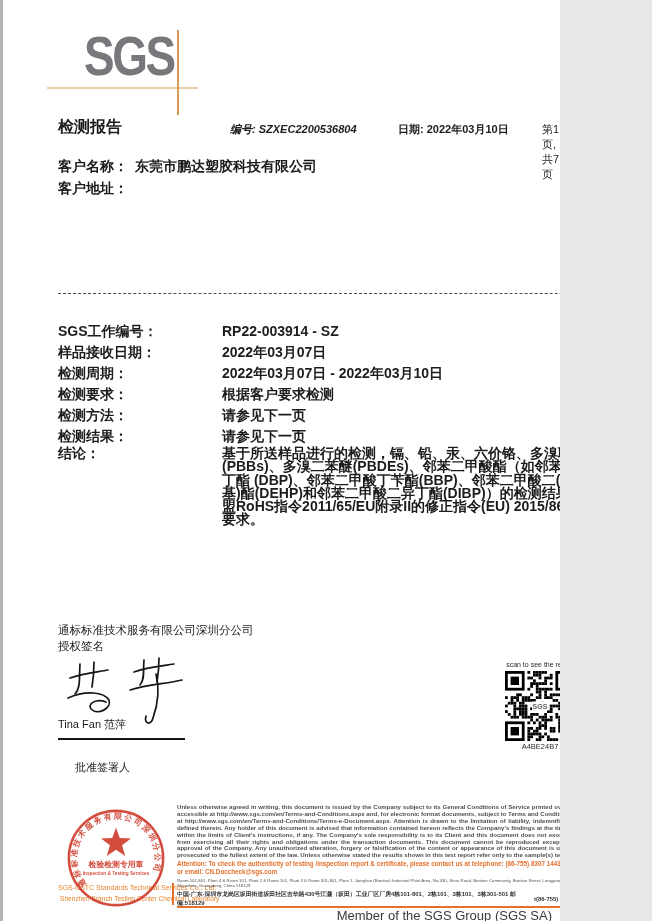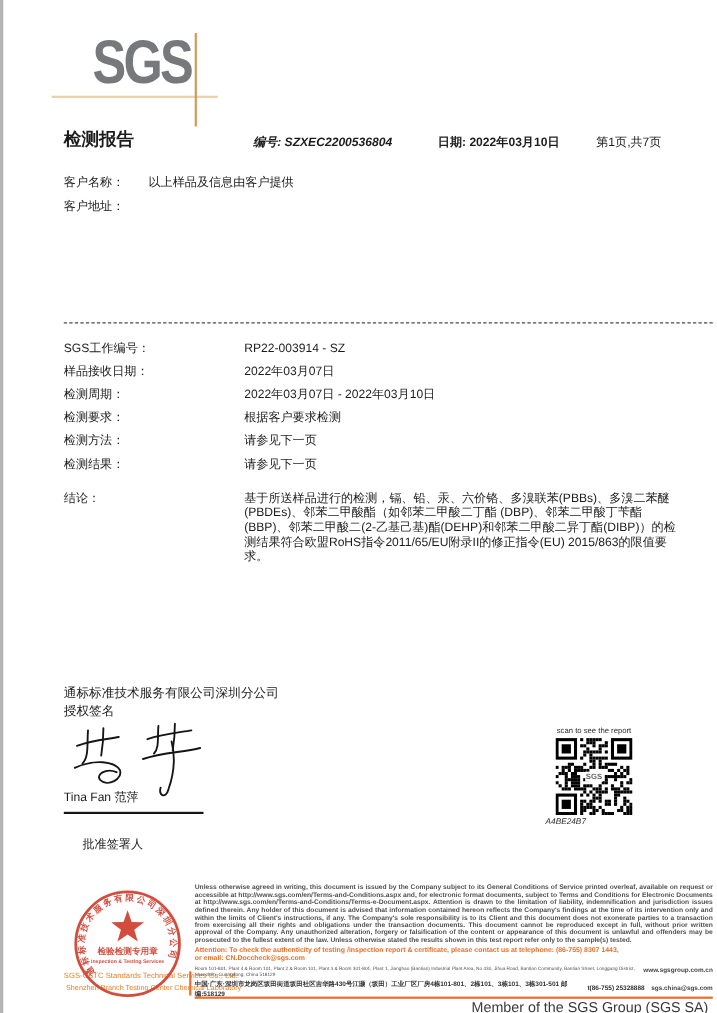--- a/index.html
+++ b/index.html
@@ -1,33 +1,33 @@
 <!DOCTYPE html>
 <html><head>
 <meta charset="utf-8">
 <style>
   html,body{margin:0;padding:0;background:#e8e8e8;}
-  .page{position:relative;width:652px;height:921px;background:#ffffff;overflow:hidden;
+  .page{position:relative;width:560px;height:921px;background:#ffffff;overflow:hidden;
         font-family:"Liberation Sans","DejaVu Sans",sans-serif;color:#1c1c1c;}
   .edge{position:absolute;left:0;top:0;width:3px;height:921px;background:#b5b5b5;}
 
   
   .logo{position:absolute;left:84px;top:28px;font-size:56px;font-weight:bold;color:#77787b;
         letter-spacing:-3px;line-height:1;}
   .logo span{display:inline-block;transform:scaleX(.82);transform-origin:left;}
   .logo-hline{position:absolute;left:47px;top:87px;width:151px;height:2px;background:#ebd0a6;}
   .logo-vline{position:absolute;left:177px;top:30px;width:2px;height:85px;background:#d69a55;}
 
   
   .h-title{position:absolute;left:58px;top:117px;font-size:16px;font-weight:bold;}
   .h-no{position:absolute;left:230px;top:122px;font-size:11px;font-weight:600;font-style:italic;}
   .h-date{position:absolute;left:398px;top:122px;font-size:11px;font-weight:600;}
   .h-page{position:absolute;left:542px;top:122px;font-size:11px;font-weight:400;}
 
-  .sec{position:absolute;left:58px;font-size:11px;}
+  .sec{position:absolute;left:58px;font-size:14px;font-weight:bold;}
   .row{display:flex;align-items:flex-start;}
   .h22{height:22px;line-height:22px;}
   .h21{height:21px;line-height:21px;}
   .lbl{flex:none;}
   .w77{width:77px;}
   .w164{width:164px;}
   .note{height:18px;line-height:18px;}
   .dashed{position:absolute;left:58px;top:293px;width:590px;border-top:1px dashed #4a4a4a;}
 
   .concl-text{width:400px;line-height:13.3px;}
@@ -36,21 +36,21 @@
   .sig-company{position:absolute;left:58px;top:623px;font-size:11.5px;}
   .sig-label{position:absolute;left:58px;top:639px;font-size:11.5px;}
   .sig-svg{position:absolute;left:56px;top:656px;}
   .sig-line{position:absolute;left:58px;top:738px;width:127px;height:2px;background:#161616;}
   .sig-name{position:absolute;left:58px;top:717px;font-size:11px;}
   .sig-role{position:absolute;left:75px;top:760px;font-size:11px;}
 
   
   .qr-caption{position:absolute;left:496px;top:661px;width:88px;text-align:center;font-size:7px;color:#2a2a2a;}
   .qr-box{position:absolute;left:505px;top:671px;width:70px;height:70px;}
-  .qr-code-text{position:absolute;left:496px;top:742px;width:88px;text-align:left;font-size:7.5px;color:#2a2a2a;font-style:italic;}
+  .qr-code-text{position:absolute;left:496px;top:742px;width:88px;text-align:center;font-size:7.5px;color:#2a2a2a;}
 
   
   .f-company1{position:absolute;left:58px;top:884px;width:210px;font-size:7px;color:#e5822e;}
   .f-company2{position:absolute;left:60px;top:895px;width:210px;font-size:6.6px;color:#e5822e;}
   .stamp{position:absolute;left:62px;top:804px;width:108px;height:108px;opacity:.9;}
   .stamp .ring-t{font-size:8px;fill:#cf3a2a;letter-spacing:2px;font-weight:bold;}
   .stamp .st-cn{font-size:8px;fill:#cf3a2a;text-anchor:middle;font-weight:bold;}
   .stamp .st-en{font-size:4.8px;fill:#cf3a2a;text-anchor:middle;font-weight:bold;}
 
   .f-right{position:absolute;left:177px;top:804px;width:471px;}
@@ -78,31 +78,31 @@
   <div class="logo-vline"></div>
 
   <div class="h-title">检测报告</div>
   <div class="h-no">编号: SZXEC2200536804</div>
   <div class="h-date">日期: 2022年03月10日</div>
   <div class="h-page">第1页,共7页</div>
 
   <div class="sec" style="top:155px">
     <div class="row h22">
       <span class="lbl w77">客户名称：</span>
-      <span class="val">以上样品及信息由客户提供</span>
+      <span class="val">东莞市鹏达塑胶科技有限公司</span>
     </div>
     <div class="row h22">
       <span class="lbl w77">客户地址：</span>
     </div>
   </div>
 
 
   <div class="dashed"></div>
 
-  <div class="sec" style="top:307px">
+  <div class="sec" style="top:321px">
     <div class="row h21">
       <span class="lbl w164">SGS工作编号：</span>
       <span class="val">RP22-003914 - SZ</span>
     </div>
     <div class="row h21">
       <span class="lbl w164">样品接收日期：</span>
       <span class="val">2022年03月07日</span>
     </div>
     <div class="row h21">
       <span class="lbl w164">检测周期：</span>

